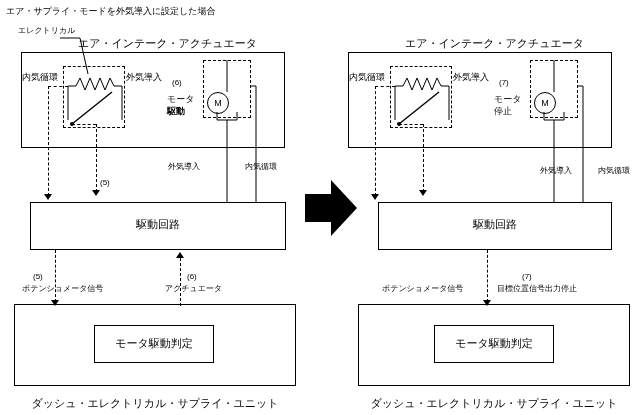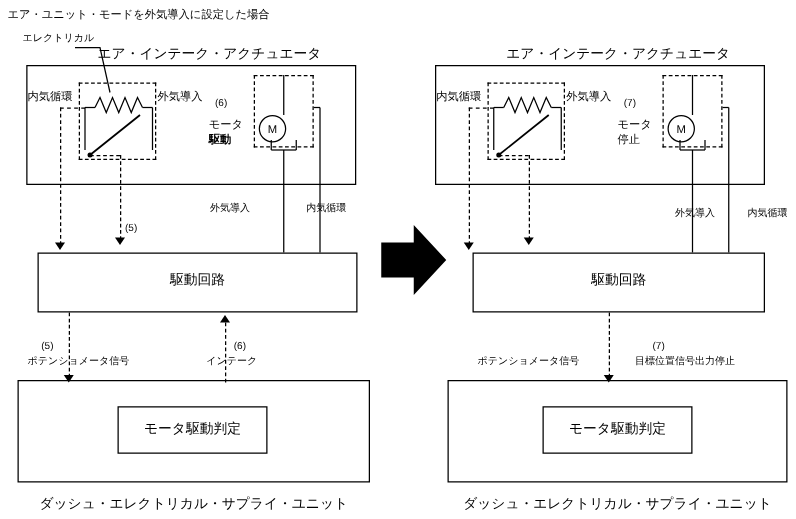--- a/index.html
+++ b/index.html
@@ -24,21 +24,21 @@
   .motor{position:absolute;width:20px;height:20px;border:1px solid #000;border-radius:50%;
          display:flex;align-items:center;justify-content:center;font-size:9px;}
   svg{position:absolute;overflow:visible;}
   .center{position:absolute;text-align:center;}
 </style>
 </head>
 <body>
 
 <div class="root">
 
-  <div class="t" style="left:6px;top:6px;">エア・ユニット・モードを外気導入に設定した場合</div>
+  <div class="t" style="left:6px;top:6px;">エア・サプライ・モードを外気導入に設定した場合</div>
 
   <div>
 
     <div class="t sm" style="left:18px;top:26px;">エレクトリカル</div>
     <svg style="left:0;top:0;width:300px;height:90px;">
       <path d="M60,38 L80,38 L88,74" stroke="#000" fill="none" stroke-width="1"></path>
     </svg>
 
     <div class="t md" style="left:78px;top:38px;">エア・インテーク・アクチュエータ</div>
 
@@ -96,21 +96,21 @@
     <div class="center t md" style="left:30px;top:219px;width:256px;">駆動回路</div>
 
     <div class="dln-v" style="left:55px;top:250px;height:52px;"></div>
     <div class="arrow-dn" style="left:51px;top:300px;"></div>
     <div class="t sm" style="left:33px;top:272px;">(5)</div>
     <div class="t sm" style="left:22px;top:284px;">ポテンショメータ信号</div>
 
     <div class="dln-v" style="left:180px;top:258px;height:48px;"></div>
     <div class="arrow-up" style="left:176px;top:252px;"></div>
     <div class="t sm" style="left:187px;top:272px;">(6)</div>
-    <div class="t sm" style="left:165px;top:284px;">インテーク</div>
+    <div class="t sm" style="left:165px;top:284px;">アクチュエータ</div>
 
     <div class="box" style="left:14px;top:304px;width:282px;height:82px;"></div>
     <div class="box" style="left:94px;top:325px;width:120px;height:38px;"></div>
     <div class="center t md" style="left:94px;top:338px;width:120px;">モータ駆動判定</div>
     <div class="center t md" style="left:14px;top:398px;width:282px;">ダッシュ・エレクトリカル・サプライ・ユニット</div>
   </div>
 
   <svg style="left:305px;top:180px;width:52px;height:70px;">
     <path d="M0,14 L26,14 L26,0 L52,28 L26,56 L26,42 L0,42 Z" fill="#000"></path>
   </svg>
@@ -162,21 +162,21 @@
     <div class="t sm" style="left:540px;top:166px;">外気導入</div>
     <div class="t sm" style="left:598px;top:166px;">内気循環</div>
 
     <div class="box" style="left:378px;top:202px;width:234px;height:48px;"></div>
     <div class="center t md" style="left:378px;top:219px;width:234px;">駆動回路</div>
 
     <div class="dln-v" style="left:487px;top:250px;height:52px;"></div>
     <div class="arrow-dn" style="left:483px;top:300px;"></div>
     <div class="t sm" style="left:382px;top:284px;">ポテンショメータ信号</div>
     <div class="t sm" style="left:522px;top:272px;">(7)</div>
-    <div class="t sm" style="left:508px;top:284px;">目標位置信号出力停止</div>
+    <div class="t sm" style="left:497px;top:284px;">目標位置信号出力停止</div>
 
     <div class="box" style="left:358px;top:304px;width:272px;height:82px;"></div>
     <div class="box" style="left:434px;top:325px;width:120px;height:38px;"></div>
     <div class="center t md" style="left:434px;top:338px;width:120px;">モータ駆動判定</div>
     <div class="center t md" style="left:358px;top:398px;width:272px;">ダッシュ・エレクトリカル・サプライ・ユニット</div>
   </div>
 
 </div>
 
 </body></html>

